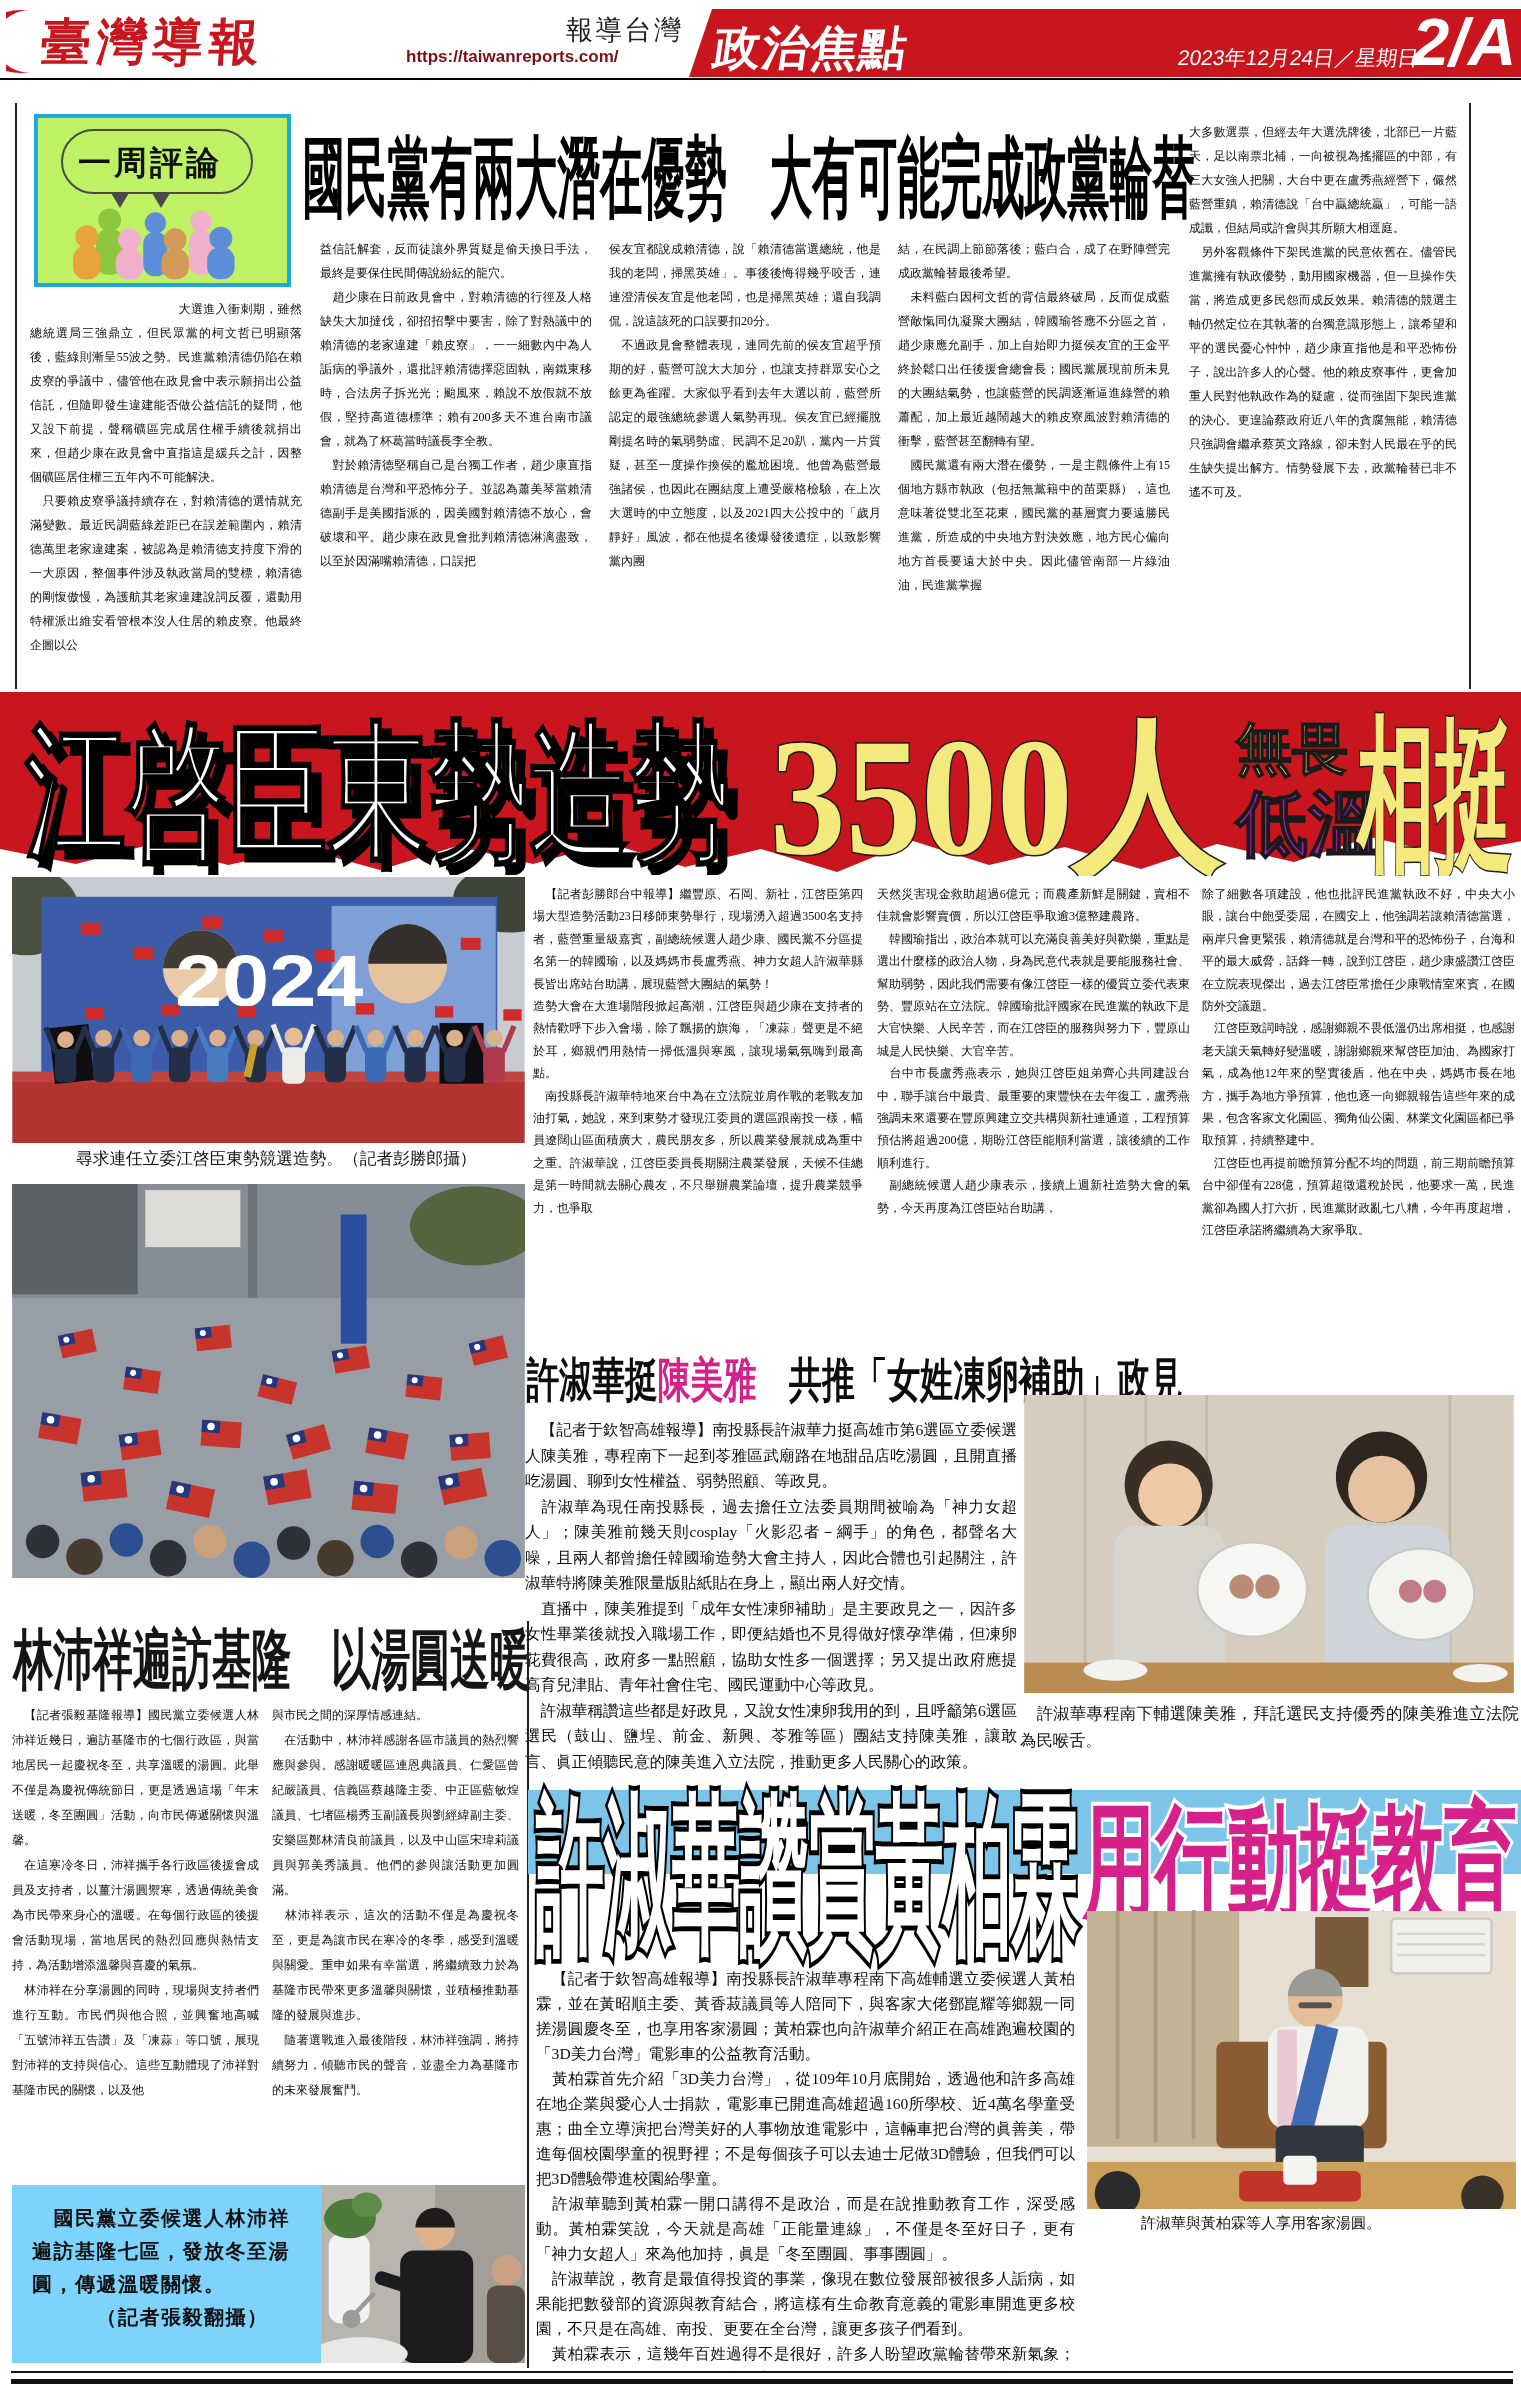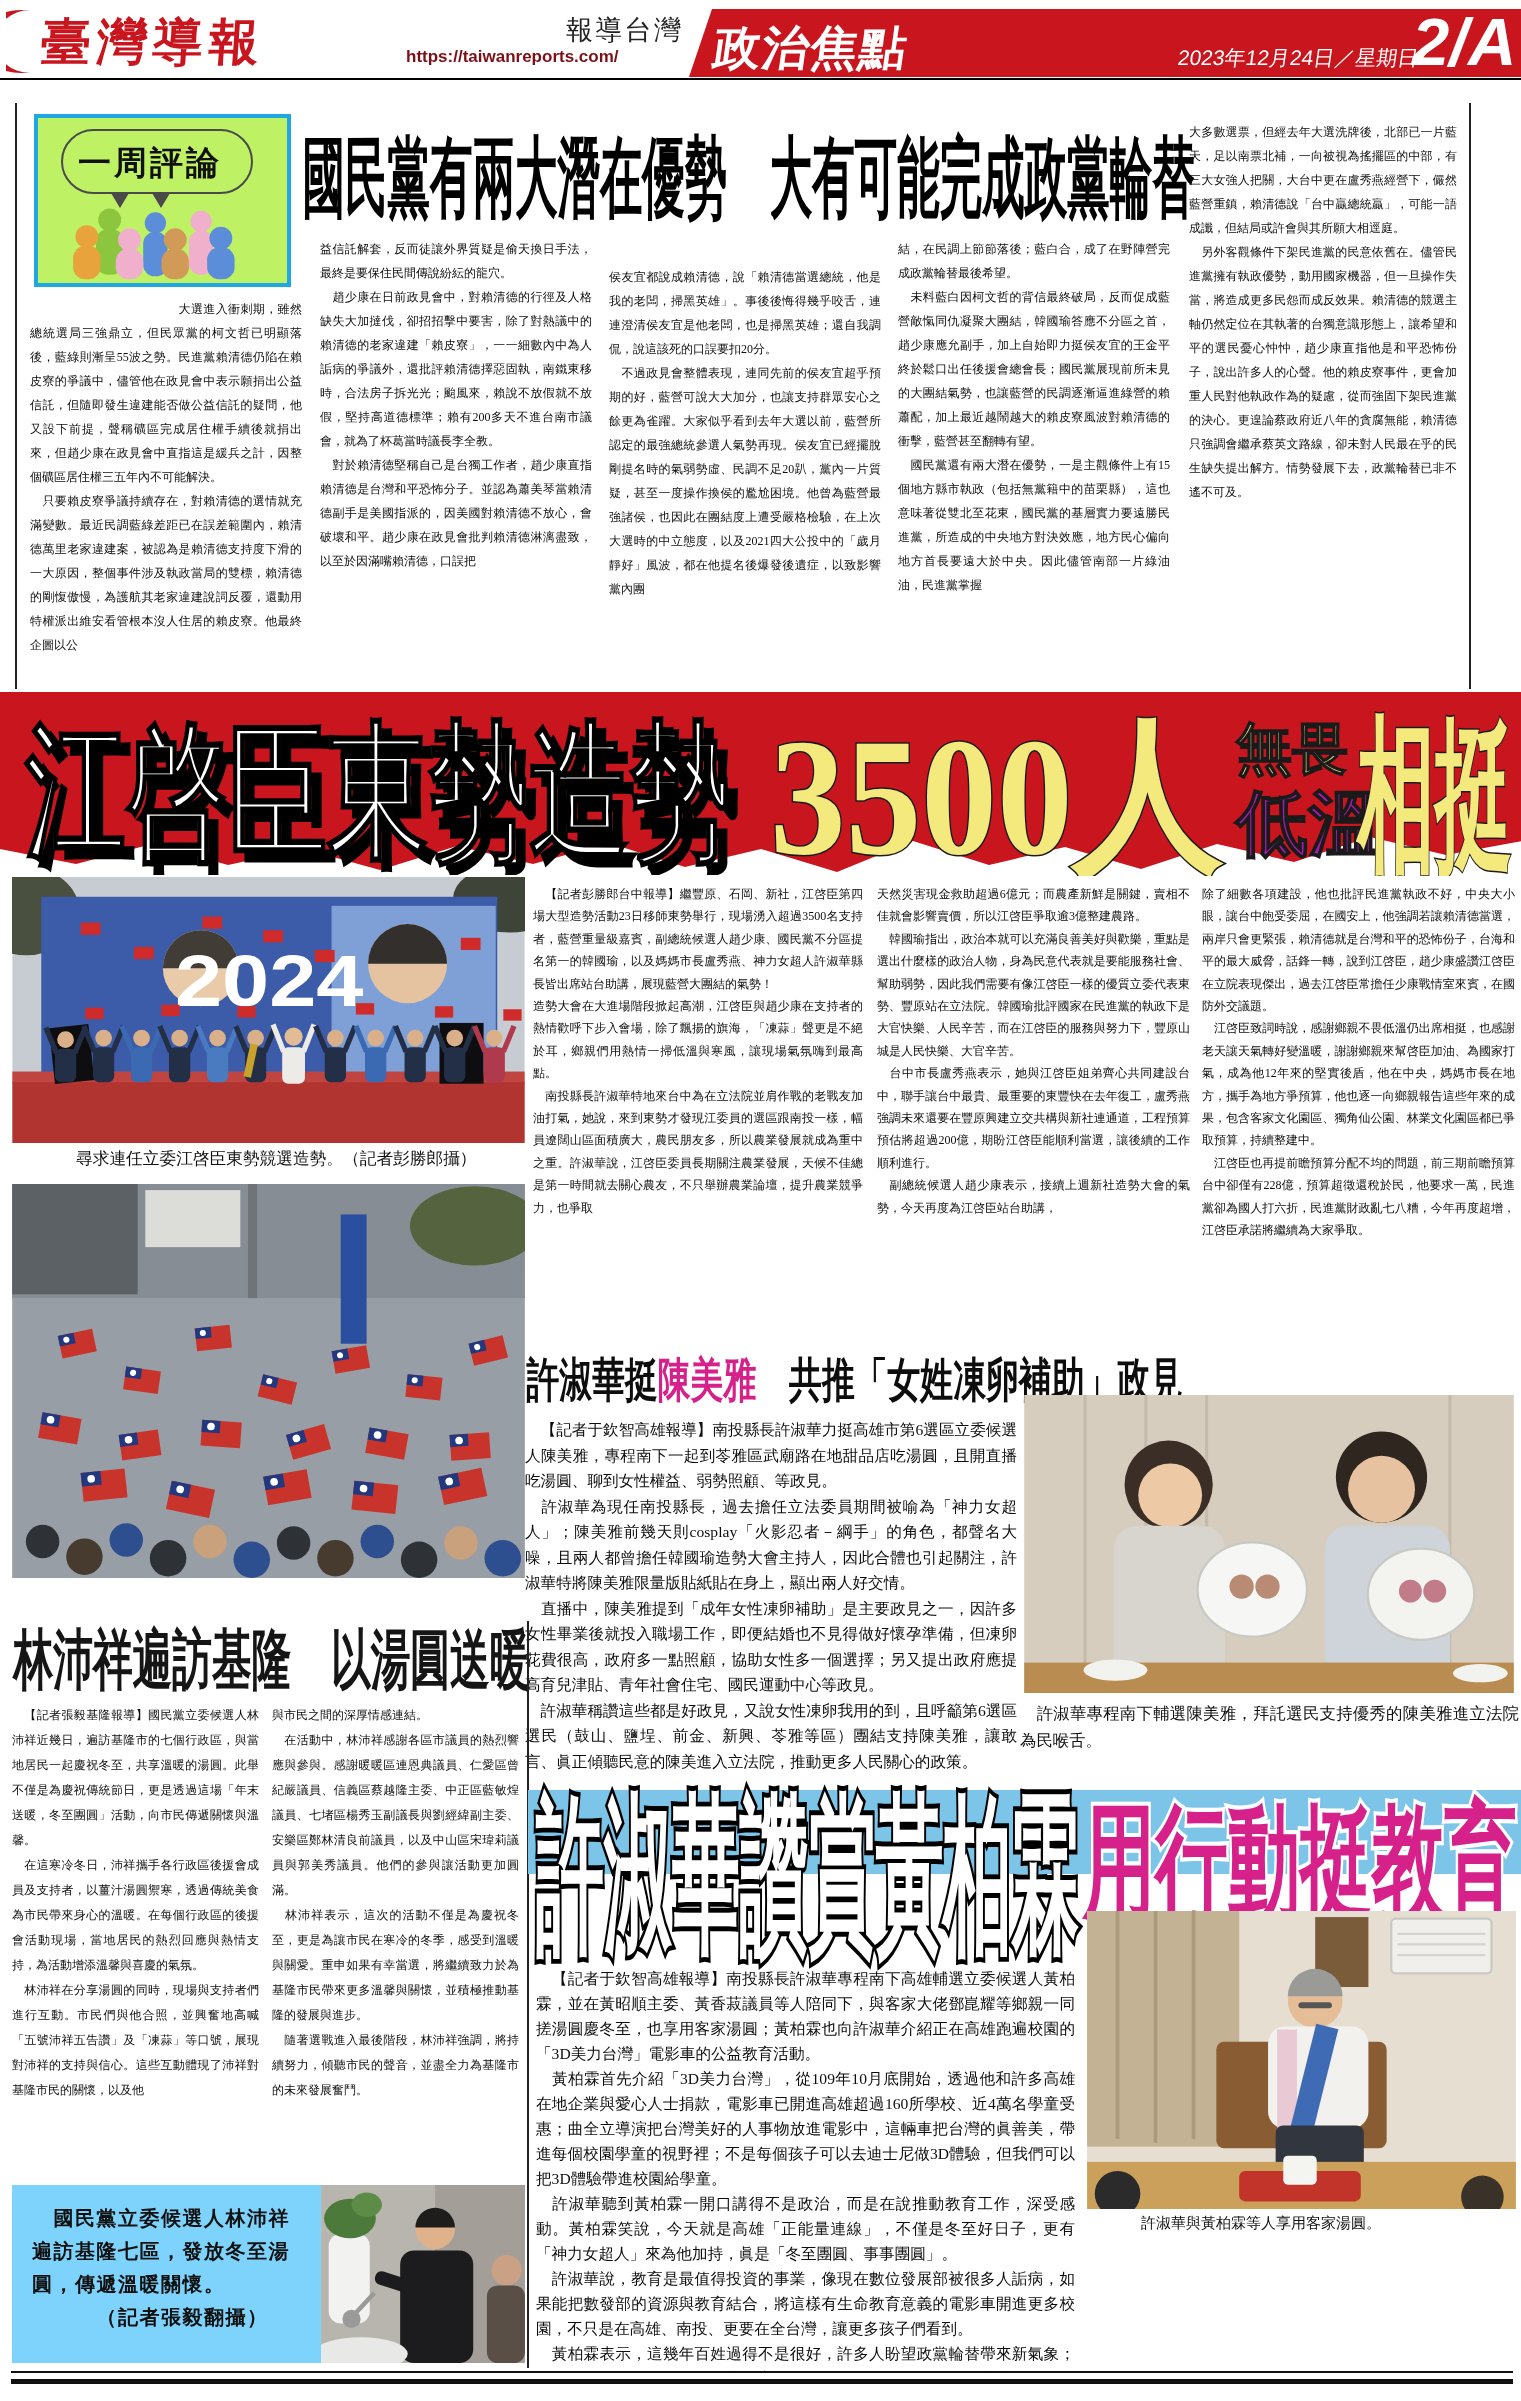--- a/index.html
+++ b/index.html
@@ -62,21 +62,21 @@
 
   <svg class="abs" style="left:301px;top:119px" width="902" height="107" viewBox="0 0 1185 140">
     <text x="2" y="116" font-size="116" font-weight="bold" fill="#000" textLength="1172" lengthAdjust="spacingAndGlyphs">國民黨有兩大潛在優勢　大有可能完成政黨輪替</text>
   </svg>
 
   <div class="abs bt" style="left:30px;top:297px;width:272px;height:391px;">　　　　　　　　　　　　大選進入衝刺期，雖然總統選局三強鼎立，但民眾黨的柯文哲已明顯落後，藍綠則漸呈55波之勢。民進黨賴清德仍陷在賴皮寮的爭議中，儘管他在政見會中表示願捐出公益信託，但隨即發生違建能否做公益信託的疑問，他又設下前提，聲稱礦區完成居住權手續後就捐出來，但趙少康在政見會中直指這是緩兵之計，因整個礦區居住權三五年內不可能解決。
 　只要賴皮寮爭議持續存在，對賴清德的選情就充滿變數。最近民調藍綠差距已在誤差範圍內，賴清德萬里老家違建案，被認為是賴清德支持度下滑的一大原因，整個事件涉及執政當局的雙標，賴清德的剛愎傲慢，為護航其老家違建說詞反覆，還動用特權派出維安看管根本沒人住居的賴皮寮。他最終企圖以公</div>
   <div class="abs bt" style="left:320px;top:237px;width:272px;height:450px;">益信託解套，反而徒讓外界質疑是偷天換日手法，最終是要保住民間傳說紛紜的龍穴。
 　趙少康在日前政見會中，對賴清德的行徑及人格缺失大加撻伐，卻招招擊中要害，除了對熱議中的賴清德的老家違建「賴皮寮」，一一細數內中為人詬病的爭議外，還批評賴清德擇惡固執，南鐵東移時，合法房子拆光光；颱風來，賴說不放假就不放假，堅持高道德標準；賴有200多天不進台南市議會，就為了杯葛當時議長李全教。
 　對於賴清德堅稱自己是台獨工作者，趙少康直指賴清德是台灣和平恐怖分子。並認為蕭美琴當賴清德副手是美國指派的，因美國對賴清德不放心，會破壞和平。趙少康在政見會批判賴清德淋漓盡致，以至於因滿嘴賴清德，口誤把</div>
-  <div class="abs bt" style="left:609px;top:237px;width:272px;height:450px;margin-top:28px;">侯友宜都說成賴清德，說「賴清德當選總統，他是我的老闆，掃黑英雄」。事後後悔得幾乎咬舌，連連澄清侯友宜是他老闆，也是掃黑英雄；還自我調侃，說這該死的口誤要扣20分。
+  <div class="abs bt" style="left:609px;top:237px;width:272px;height:450px;">侯友宜都說成賴清德，說「賴清德當選總統，他是我的老闆，掃黑英雄」。事後後悔得幾乎咬舌，連連澄清侯友宜是他老闆，也是掃黑英雄；還自我調侃，說這該死的口誤要扣20分。
 　不過政見會整體表現，連同先前的侯友宜超乎預期的好，藍營可說大大加分，也讓支持群眾安心之餘更為雀躍。大家似乎看到去年大選以前，藍營所認定的最強總統參選人氣勢再現。侯友宜已經擺脫剛提名時的氣弱勢虛、民調不足20趴，黨內一片質疑，甚至一度操作換侯的尷尬困境。他曾為藍營最強諸侯，也因此在團結度上遭受嚴格檢驗，在上次大選時的中立態度，以及2021四大公投中的「歲月靜好」風波，都在他提名後爆發後遺症，以致影響黨內團</div>
   <div class="abs bt" style="left:898px;top:237px;width:272px;height:450px;">結，在民調上節節落後；藍白合，成了在野陣營完成政黨輪替最後希望。
 　未料藍白因柯文哲的背信最終破局，反而促成藍營敵愾同仇凝聚大團結，韓國瑜答應不分區之首，趙少康應允副手，加上自始即力挺侯友宜的王金平終於鬆口出任後援會總會長；國民黨展現前所未見的大團結氣勢，也讓藍營的民調逐漸逼進綠營的賴蕭配，加上最近越鬧越大的賴皮寮風波對賴清德的衝擊，藍營甚至翻轉有望。
 　國民黨還有兩大潛在優勢，一是主觀條件上有15個地方縣市執政（包括無黨籍中的苗栗縣），這也意味著從雙北至花東，國民黨的基層實力要遠勝民進黨，所造成的中央地方對決效應，地方民心偏向地方首長要遠大於中央。因此儘管南部一片綠油油，民進黨掌握</div>
   <div class="abs bt" style="left:1189px;top:120px;width:268px;height:568px;">大多數選票，但經去年大選洗牌後，北部已一片藍天，足以南票北補，一向被視為搖擺區的中部，有三大女強人把關，大台中更在盧秀燕經營下，儼然藍營重鎮，賴清德說「台中贏總統贏」，可能一語成讖，但結局或許會與其所願大相逕庭。
 　另外客觀條件下架民進黨的民意依舊在。儘管民進黨擁有執政優勢，動用國家機器，但一旦操作失當，將造成更多民怨而成反效果。賴清德的競選主軸仍然定位在其執著的台獨意識形態上，讓希望和平的選民憂心忡忡，趙少康直指他是和平恐怖份子，說出許多人的心聲。他的賴皮寮事件，更會加重人民對他執政作為的疑慮，從而強固下架民進黨的決心。更遑論蔡政府近八年的貪腐無能，賴清德只強調會繼承蔡英文路線，卻未對人民最在乎的民生缺失提出解方。情勢發展下去，政黨輪替已非不遙不可及。</div>
 
   <div class="abs" style="left:0;top:692px;width:1522px;height:183px;background:#c9161e;
               clip-path:polygon(0 0,1522px 0,1522px 149px,1446px 163px,1370px 145px,1294px 170px,1217px 152px,1141px 177px,1065px 155px,989px 173px,913px 149px,837px 180px,761px 157px,685px 175px,609px 151px,533px 172px,457px 154px,380px 178px,304px 157px,228px 173px,152px 152px,76px 172px,0 157px);"></div>
   <svg class="abs" style="left:21px;top:702px" width="734" height="173" viewBox="0 0 965 228">

